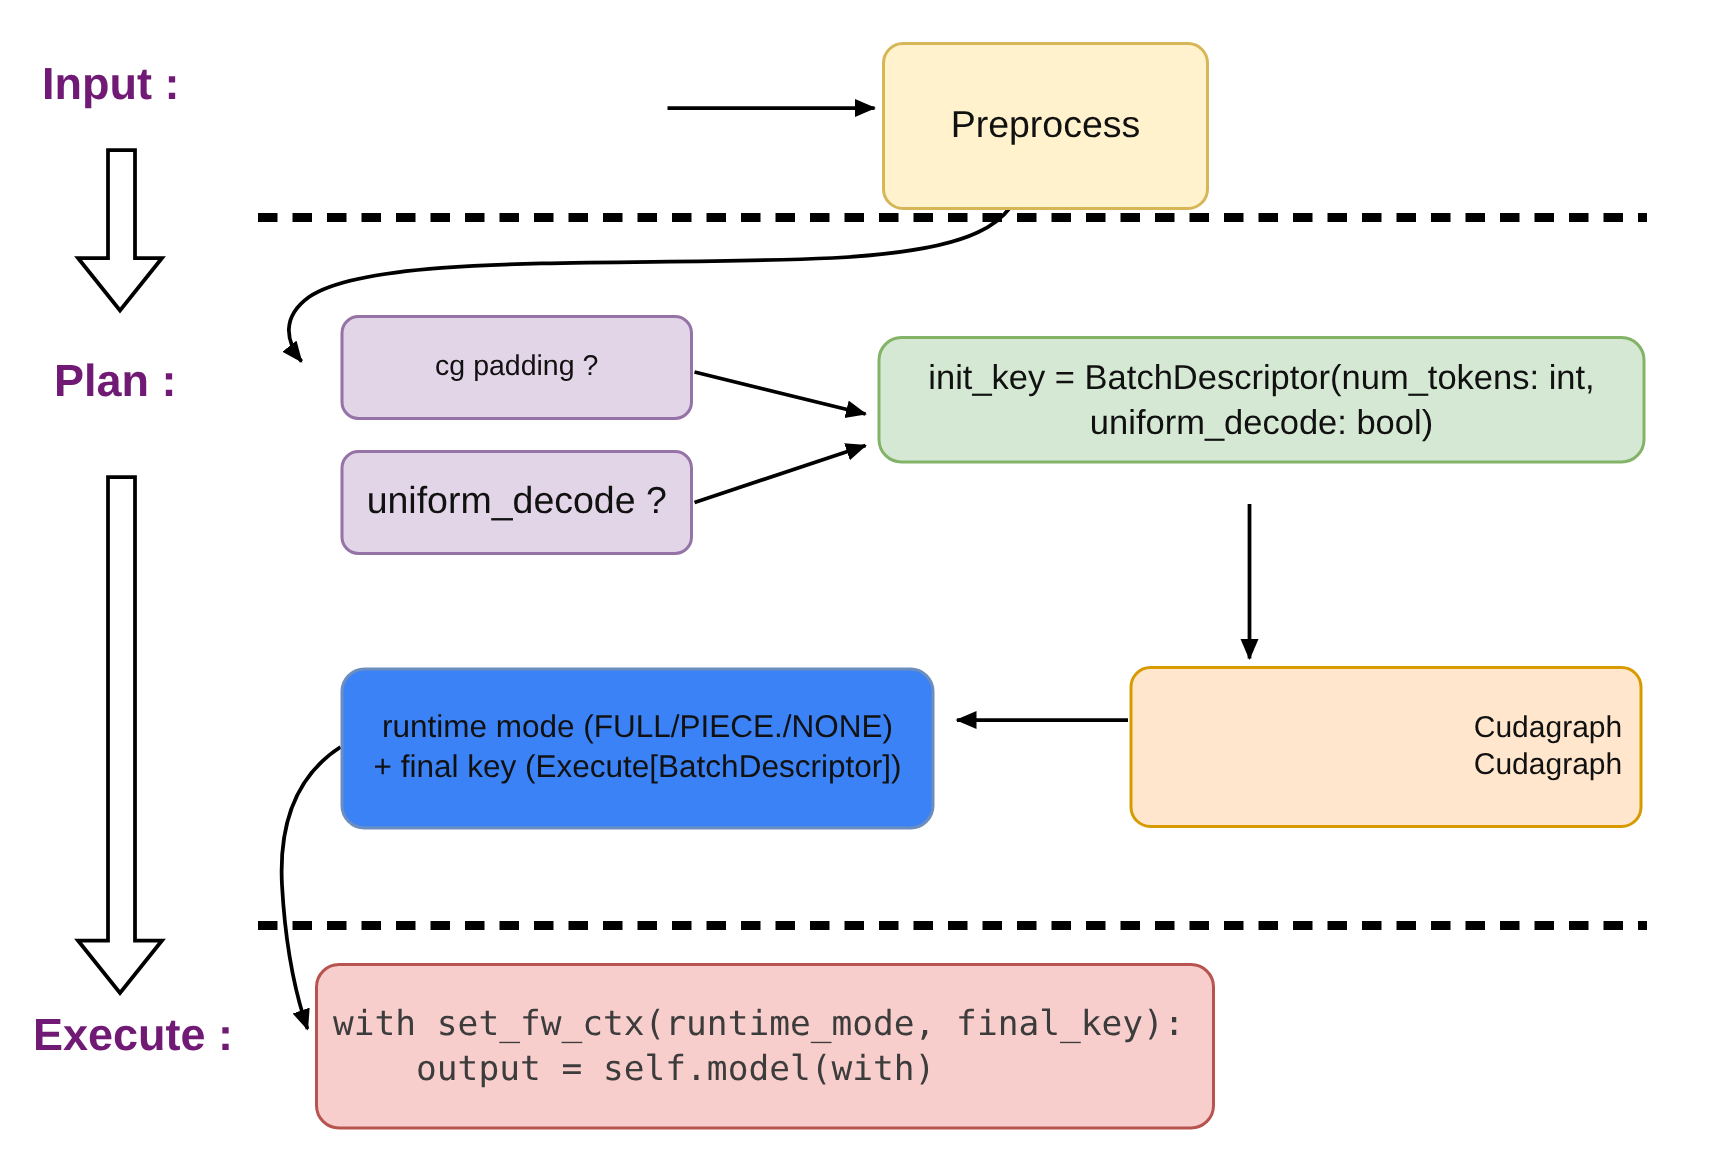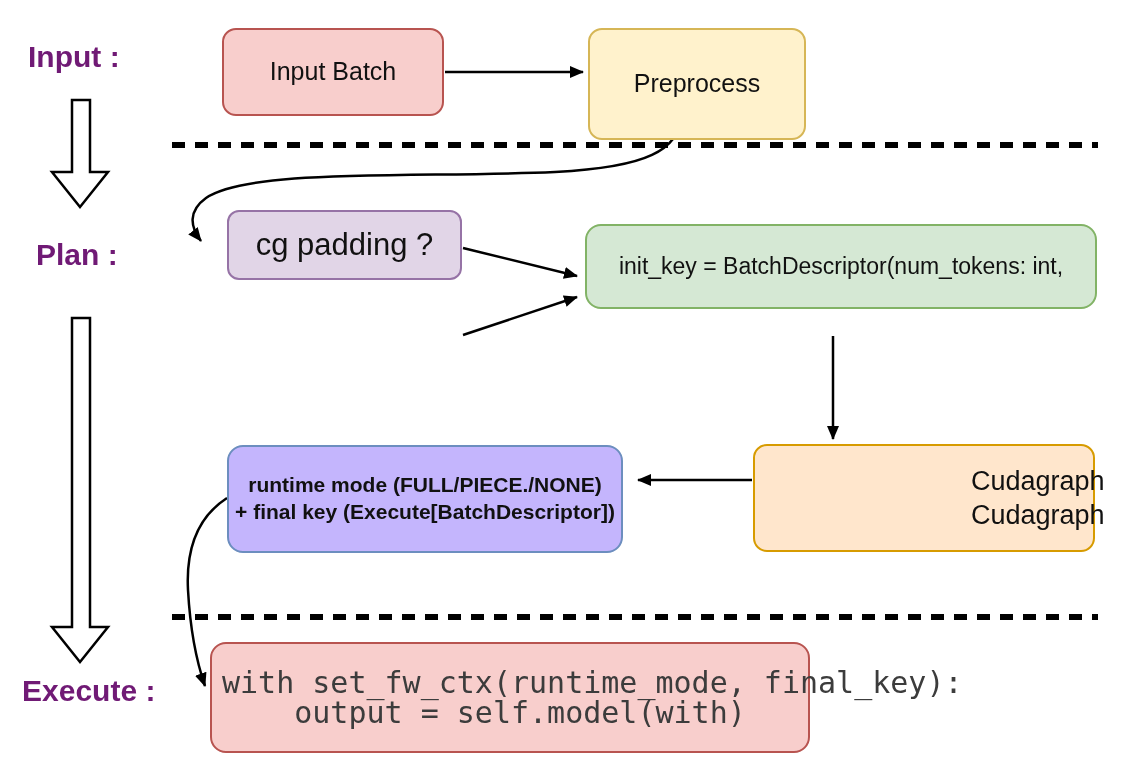--- a/index.html
+++ b/index.html
@@ -23,32 +23,32 @@
     position:absolute;z-index:2;
     box-sizing:border-box;
     border:2px solid #000;
     display:flex;flex-direction:column;
     align-items:center;justify-content:center;
     text-align:center;color:#111;
     line-height:1.27;
   }
   .n-input-batch{left:222px;top:28px;width:222px;height:88px;border-radius:14px;font-size:25px;}
   .n-preprocess{left:588px;top:28px;width:218px;height:112px;border-radius:14px;font-size:25px;}
-  .n-cg-padding{left:227px;top:210px;width:235px;height:70px;border-radius:12px;font-size:31px;}
+  .n-cg-padding{left:227px;top:210px;width:235px;height:70px;border-radius:12px;font-size:19px;}
   .n-uniform-decode{left:227px;top:300px;width:235px;height:70px;border-radius:12px;font-size:25px;}
   .n-init-key{left:585px;top:224px;width:512px;height:85px;border-radius:16px;font-size:23px;}
   .n-runtime{left:227px;top:445px;width:396px;height:108px;border-radius:16px;font-size:21px;}
-  .n-dispatcher-outer{left:753px;top:444px;width:342px;height:108px;border-radius:14px;font-size:27px;z-index:2;padding-left:36px;}
+  .n-dispatcher-outer{left:753px;top:444px;width:342px;height:108px;border-radius:14px;font-size:20px;z-index:2;padding-left:36px;}
   .n-dispatcher-outer .text-area{margin-left:180px;flex:1;display:flex;flex-direction:column;align-items:center;justify-content:center;width:162px;}
   .n-dispatcher-outer{flex-direction:row;align-items:stretch;justify-content:flex-start;}
   .n-dispatch-inner{left:753px;top:443px;width:180px;height:74px;border-radius:12px;font-size:21px;z-index:3;}
   .n-execute-code{
     left:210px;top:642px;width:600px;height:111px;border-radius:16px;
     font-family:"DejaVu Sans Mono","Liberation Mono",monospace;
-    font-size:30px;color:#3c3c3c;
+    font-size:23px;color:#3c3c3c;
     align-items:flex-start;text-align:left;
     padding-left:10px;line-height:30px;
   }
   .n-execute-code .code-line{white-space:pre;}
   .line{display:block;}
 </style>
 </head>
 <body>
 
 <div class="canvas">
@@ -72,46 +72,47 @@
     <path d="M463 335 L577 297" fill="none" stroke="#000" stroke-width="2.5" marker-end="url(#ah)"></path>
     <path d="M833 336 L833 439" fill="none" stroke="#000" stroke-width="2.5" marker-end="url(#ah)"></path>
     <path d="M752 480 L638 480" fill="none" stroke="#000" stroke-width="2.5" marker-end="url(#ah)"></path>
     <path d="M227 498 C196 518 186 552 188 590 C190 626 196 660 205 686" fill="none" stroke="#000" stroke-width="2.5" marker-end="url(#ah)"></path>
   </svg>
 
   <div class="stage-label lbl-input">Input :</div>
   <div class="stage-label lbl-plan">Plan :</div>
   <div class="stage-label lbl-execute">Execute :</div>
 
-  <div class="node n-input-batch" style="background-color: rgb(248, 206, 204); border-color: rgb(184, 84, 80);">
-    <span class="line">Input Batch</span>
-  </div>
 
   <div class="node n-preprocess" style="background-color: rgb(255, 242, 204); border-color: rgb(214, 182, 86);">
     <span class="line">Preprocess</span>
   </div>
 
   <div class="node n-cg-padding" style="background-color: rgb(225, 213, 231); border-color: rgb(150, 115, 166);">
     <span class="line">cg padding ?</span>
   </div>
 
+  <div class="node n-uniform-decode" style="background-color: rgb(225, 213, 231); border-color: rgb(150, 115, 166);">
+    <span class="line">uniform_decode ?</span>
+  </div>
 
   <div class="node n-init-key" style="background-color: rgb(213, 232, 212); border-color: rgb(130, 179, 102);">
     <span class="line">init_key = BatchDescriptor(num_tokens: int,</span>
+    <span class="line">uniform_decode: bool)</span>
   </div>
 
   <div class="node n-dispatcher-outer" style="background-color: rgb(255, 230, 204); border-color: rgb(215, 155, 0);">
     <div class="text-area">
       <span class="line">Cudagraph</span>
       <span class="line">Cudagraph</span>
     </div>
   </div>
 
 
-  <div class="node n-runtime" style="background-color: #c4b5fd; border-color: rgb(108, 142, 191); font-weight: bold;">
+  <div class="node n-runtime" style="background-color: #3b82f6; border-color: rgb(108, 142, 191);">
     <span class="line">runtime mode (FULL/PIECE./NONE)</span>
     <span class="line">+ final key (Execute[BatchDescriptor])</span>
   </div>
 
   <div class="node n-execute-code" style="background-color: rgb(248, 206, 204); border-color: rgb(184, 84, 80);">
     <span class="code-line">with set_fw_ctx(runtime_mode, final_key):</span>
     <span class="code-line">    output = self.model(with)</span>
   </div>
 
 </div>

